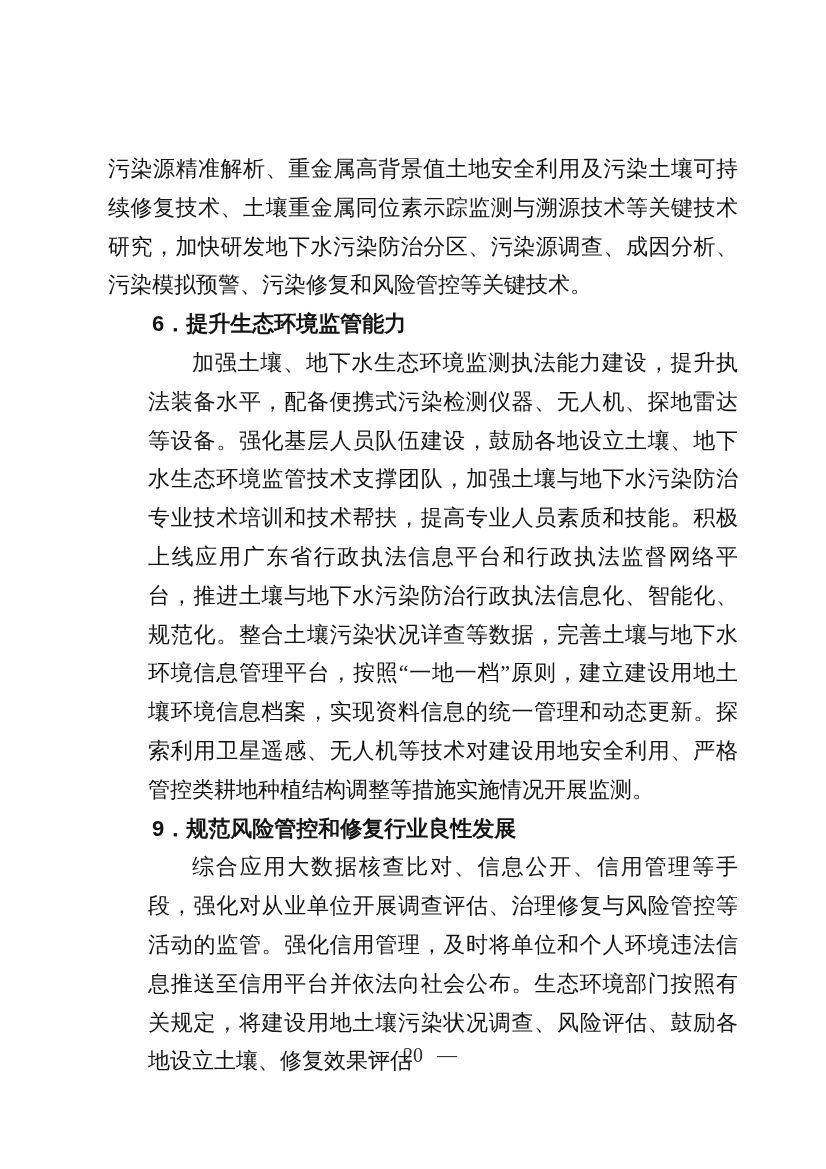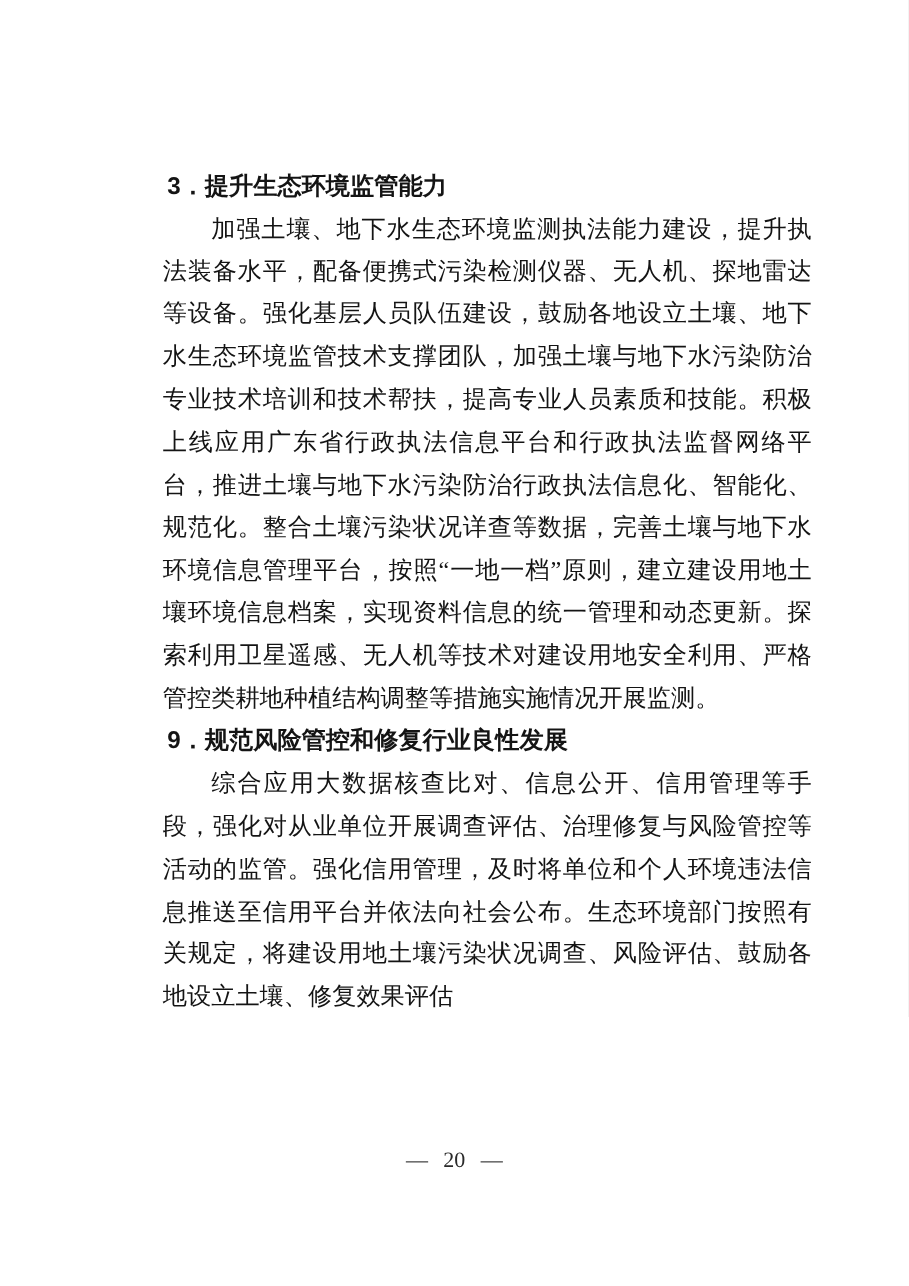--- a/index.html
+++ b/index.html
@@ -58,21 +58,22 @@
     display: inline-block;
     margin: 0 14px;
   }
 </style>
 </head>
 <body>
 
 <div class="page">
 
   <div class="doc-content" id="doc-content">
-      <p class="heading">3．提升生态环境监管能力</p>
+      <p class="body-continued">污染源精准解析、重金属高背景值土地安全利用及污染土壤可持续修复技术、土壤重金属同位素示踪监测与溯源技术等关键技术研究，加快研发地下水污染防治分区、污染源调查、成因分析、污染模拟预警、污染修复和风险管控等关键技术。</p>
+      <p class="heading">6．提升生态环境监管能力</p>
       <p class="body">加强土壤、地下水生态环境监测执法能力建设，提升执法装备水平，配备便携式污染检测仪器、无人机、探地雷达等设备。强化基层人员队伍建设，鼓励各地设立土壤、地下水生态环境监管技术支撑团队，加强土壤与地下水污染防治专业技术培训和技术帮扶，提高专业人员素质和技能。积极上线应用广东省行政执法信息平台和行政执法监督网络平台，推进土壤与地下水污染防治行政执法信息化、智能化、规范化。整合土壤污染状况详查等数据，完善土壤与地下水环境信息管理平台，按照“一地一档”原则，建立建设用地土壤环境信息档案，实现资料信息的统一管理和动态更新。探索利用卫星遥感、无人机等技术对建设用地安全利用、严格管控类耕地种植结构调整等措施实施情况开展监测。</p>
       <p class="heading">9．规范风险管控和修复行业良性发展</p>
       <p class="body">综合应用大数据核查比对、信息公开、信用管理等手段，强化对从业单位开展调查评估、治理修复与风险管控等活动的监管。强化信用管理，及时将单位和个人环境违法信息推送至信用平台并依法向社会公布。生态环境部门按照有关规定，将建设用地土壤污染状况调查、风险评估、鼓励各地设立土壤、修复效果评估</p>
     </div>
 
   <div class="page-footer">
     <span class="dash">—</span><span>20</span><span class="dash">—</span>
   </div>
 
 </div>

